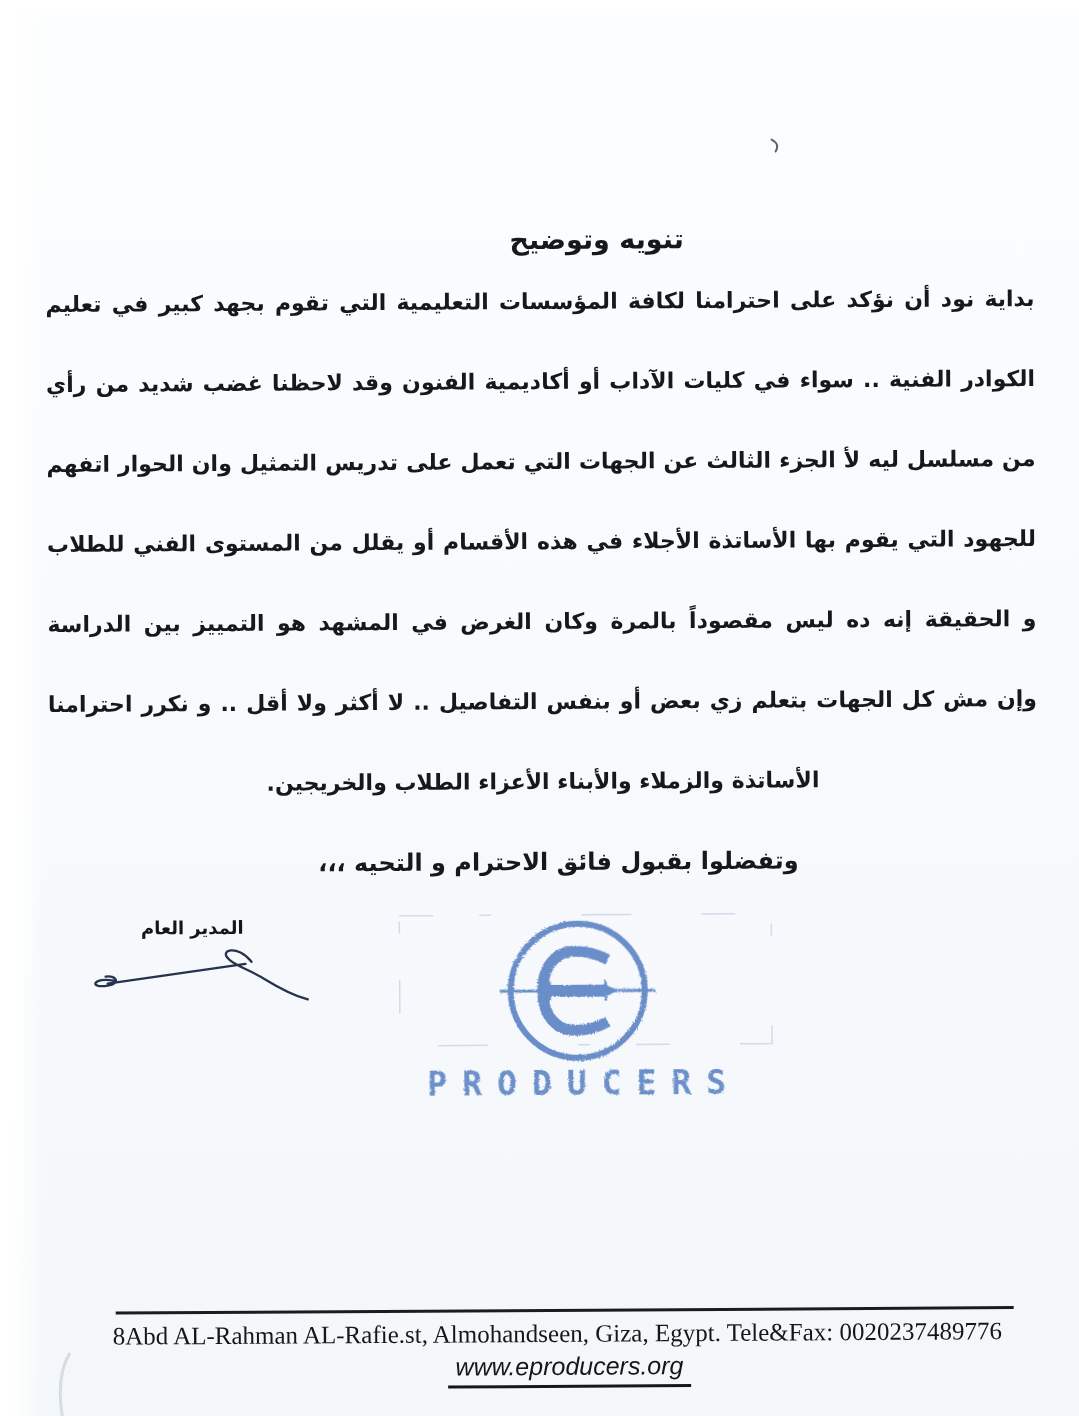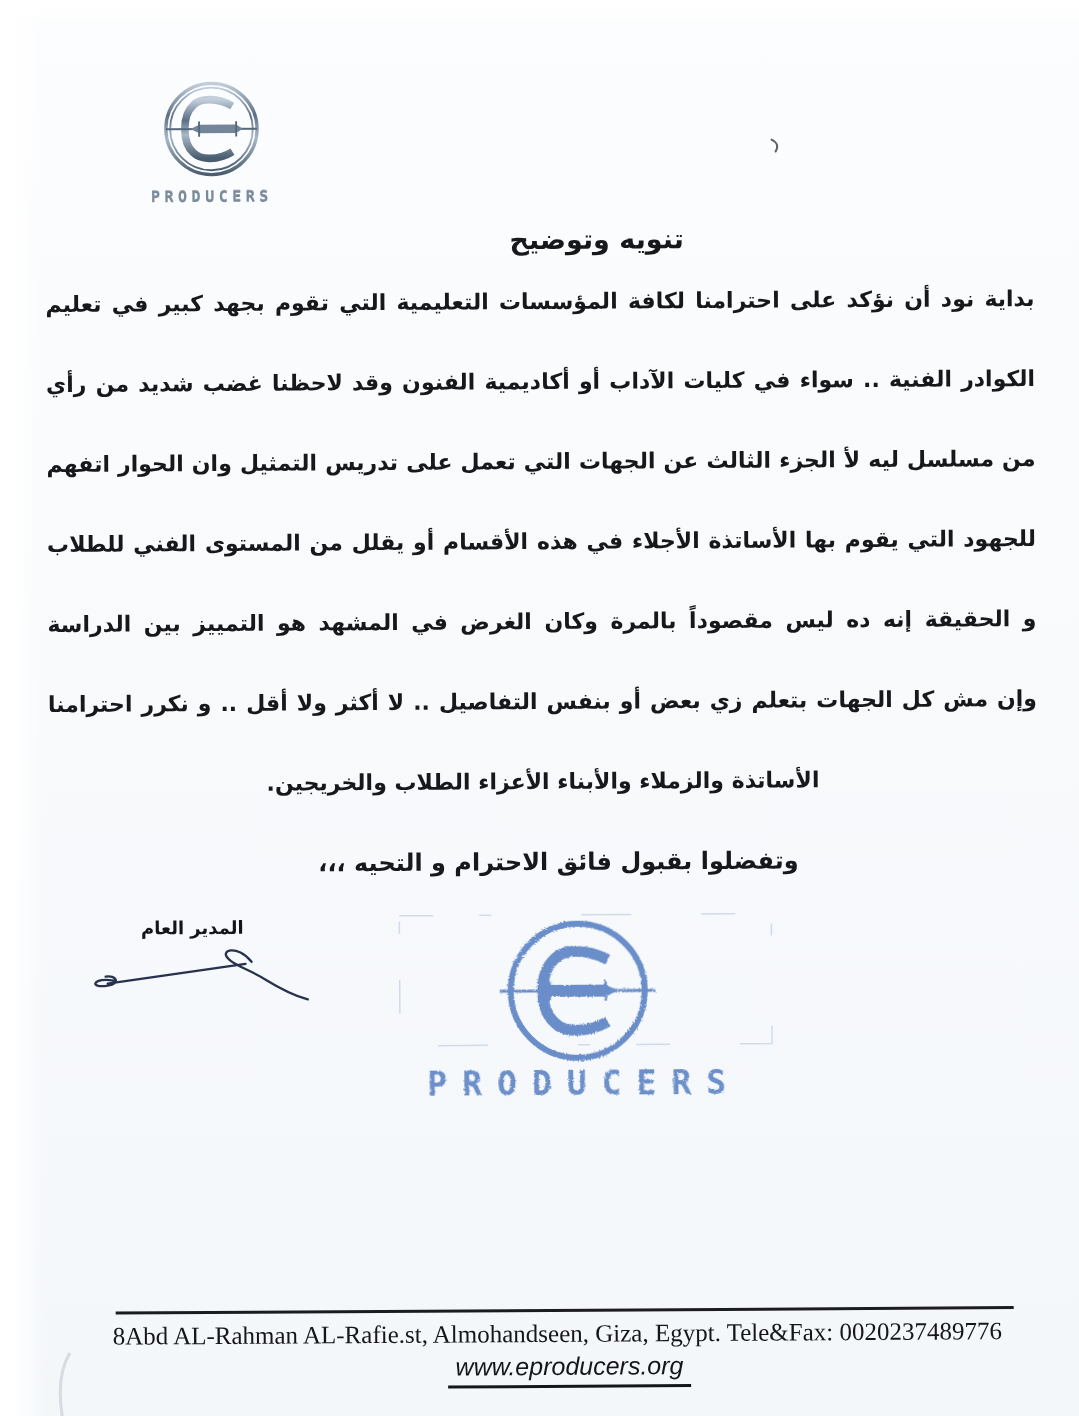--- a/index.html
+++ b/index.html
@@ -80,39 +80,20 @@
 </style>
 </head>
 <body>
 
 <div class="paper">
   <div class="edge-left"></div>
   <div class="edge-top"></div>
 
   <div class="scan-content">
 
-    <div class="letterhead">
-      <svg width="114" height="114" viewBox="0 0 120 120">
-        <defs>
-          <linearGradient id="metal" x1="0" y1="0" x2="0" y2="1">
-            <stop offset="0" stop-color="#c2cedb"></stop>
-            <stop offset="0.35" stop-color="#5d7085"></stop>
-            <stop offset="0.6" stop-color="#a9b8c6"></stop>
-            <stop offset="1" stop-color="#4a5c70"></stop>
-          </linearGradient>
-        </defs>
-        <circle cx="60" cy="60" r="48" fill="none" stroke="url(#metal)" stroke-width="3.5"></circle>
-        <circle cx="60" cy="60" r="43.5" fill="none" stroke="url(#metal)" stroke-width="2"></circle>
-        <path d="M82 36 C67 27 48 27 41 35 C34 41 32 50 32 60 C32 70 34 79 41 85 C48 93 67 93 82 84" fill="none" stroke="url(#metal)" stroke-width="8"></path>
-        <path d="M12 60 L108 60" stroke="#56687c" stroke-width="2.2"></path>
-        <path d="M38 60 L47 55.5 L86 55.5 L93 60 L86 64.5 L47 64.5 Z" fill="#728599"></path>
-        <path d="M47 52 L47 68 M86 52 L86 68" stroke="#56687c" stroke-width="2"></path>
-      </svg>
-      <div class="wordmark-top">PRODUCERS</div>
-    </div>
 
     <div class="scan-speck">
       <svg width="14" height="16" viewBox="0 0 14 16">
         <path d="M3 2 C9 5 10 9 7 14" fill="none" stroke="#3a3a3a" stroke-width="2" stroke-linecap="round"></path>
       </svg>
     </div>
 
     <div class="letter-title">تنويه وتوضيح</div>
 
     <div class="letter-body">

